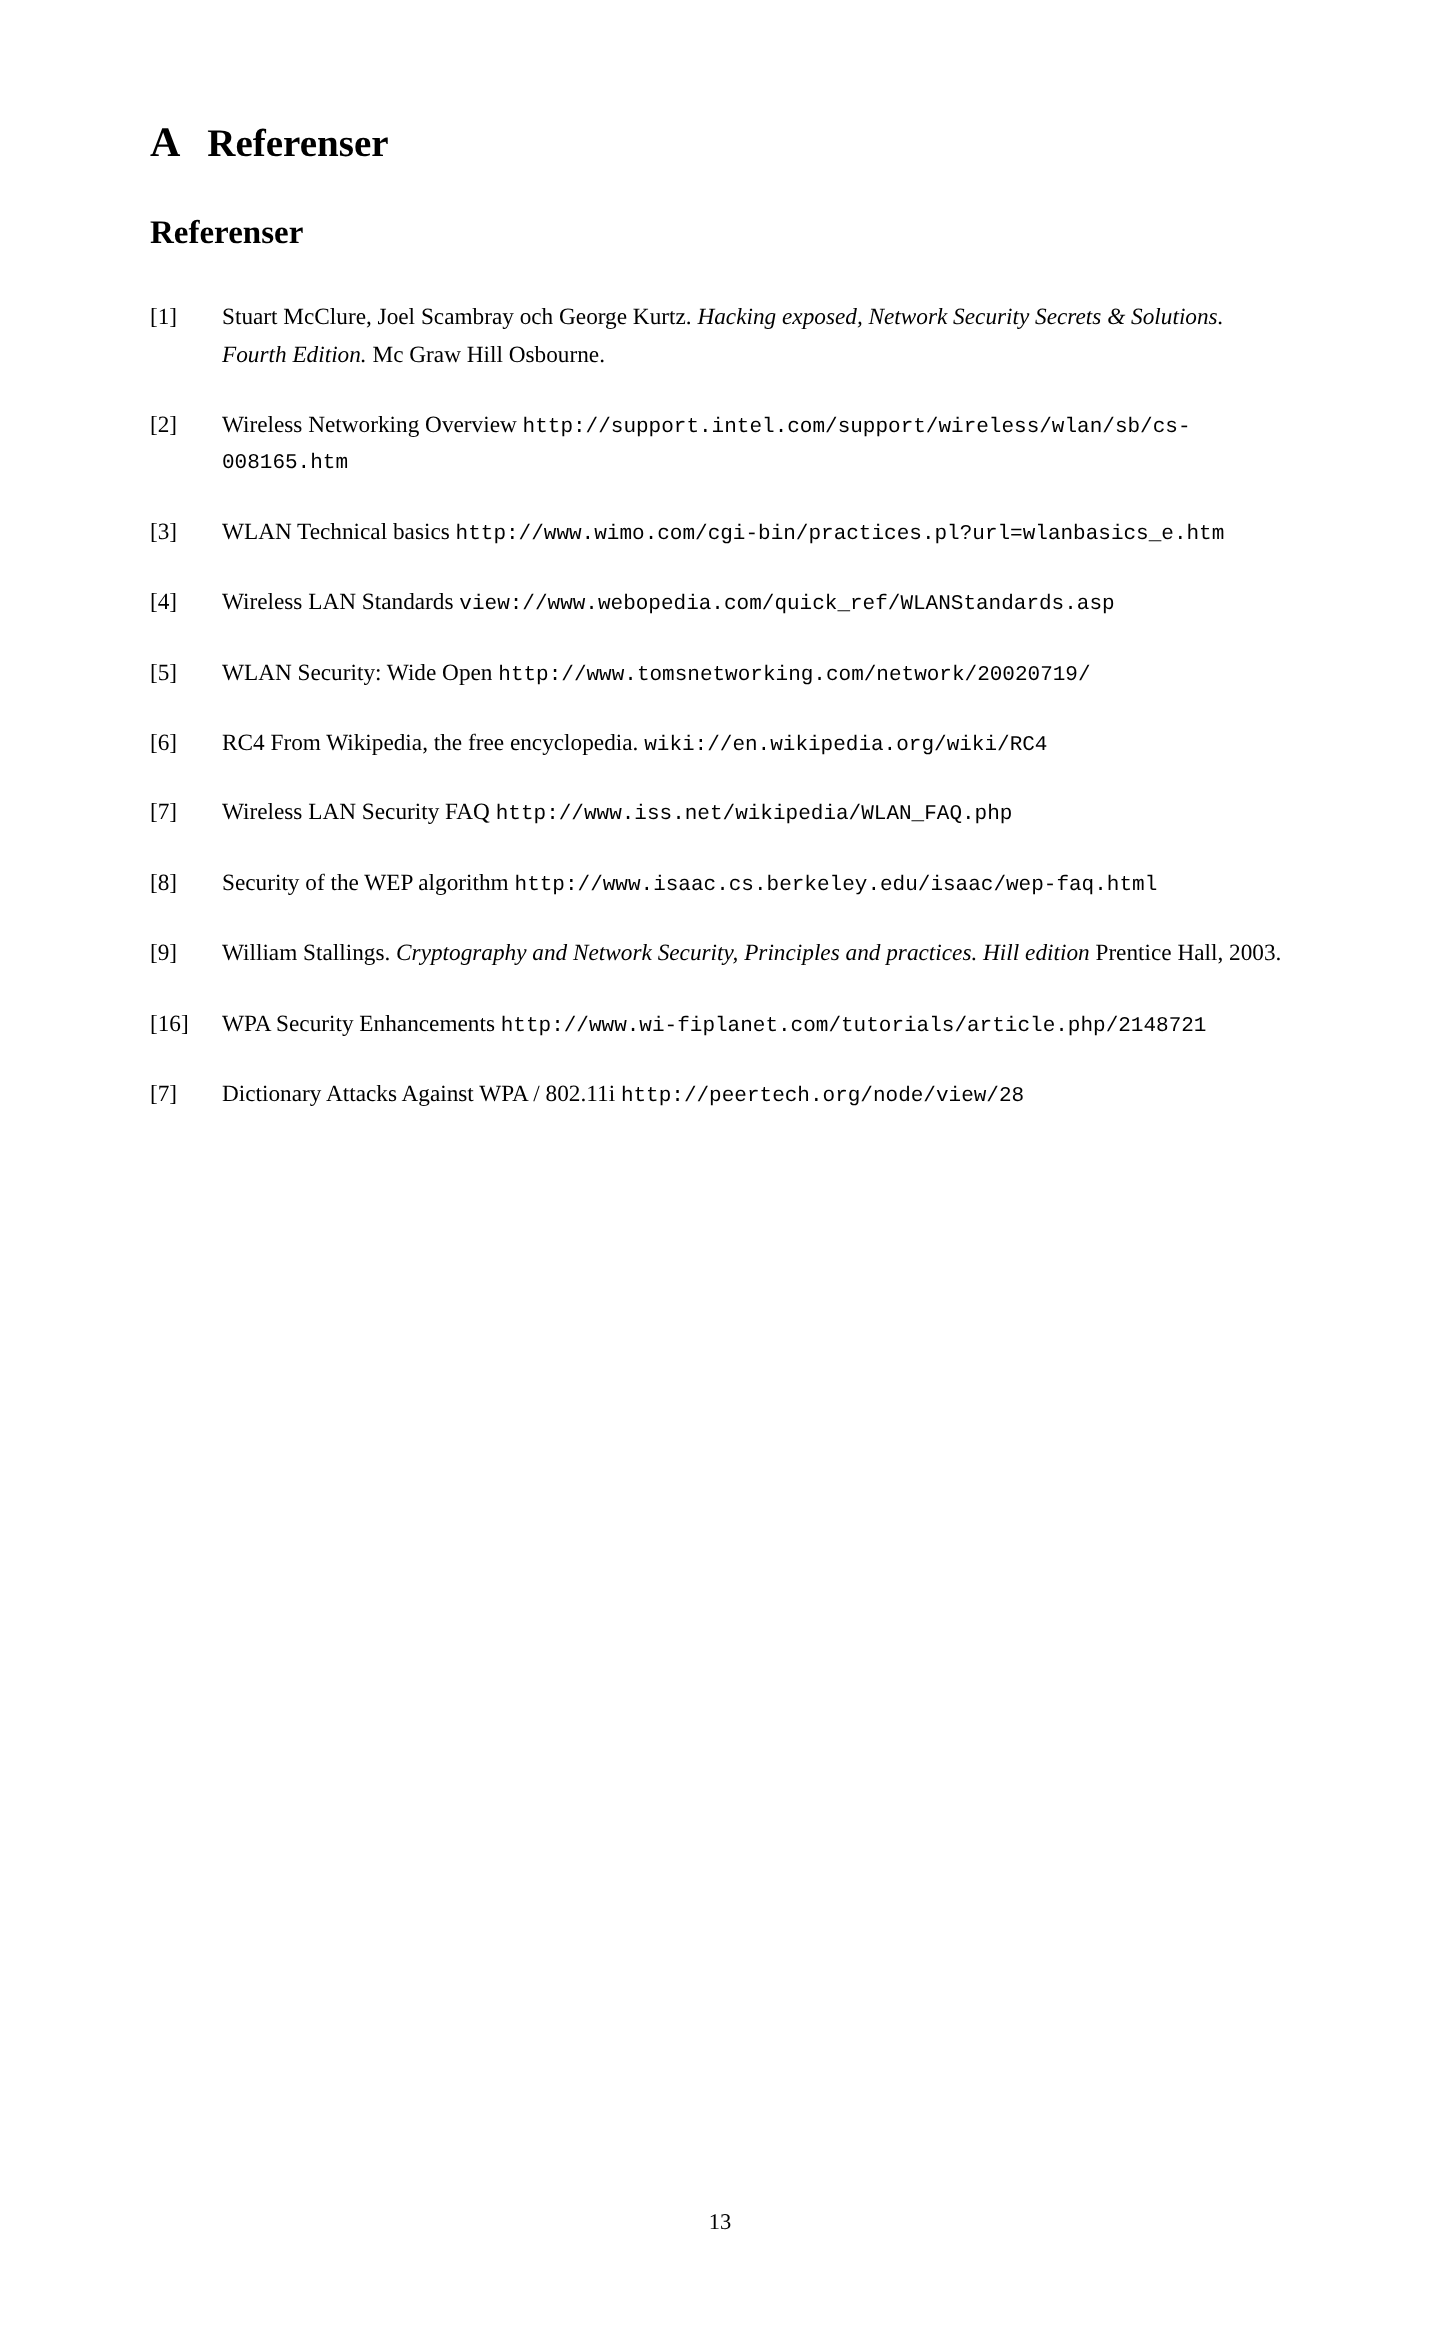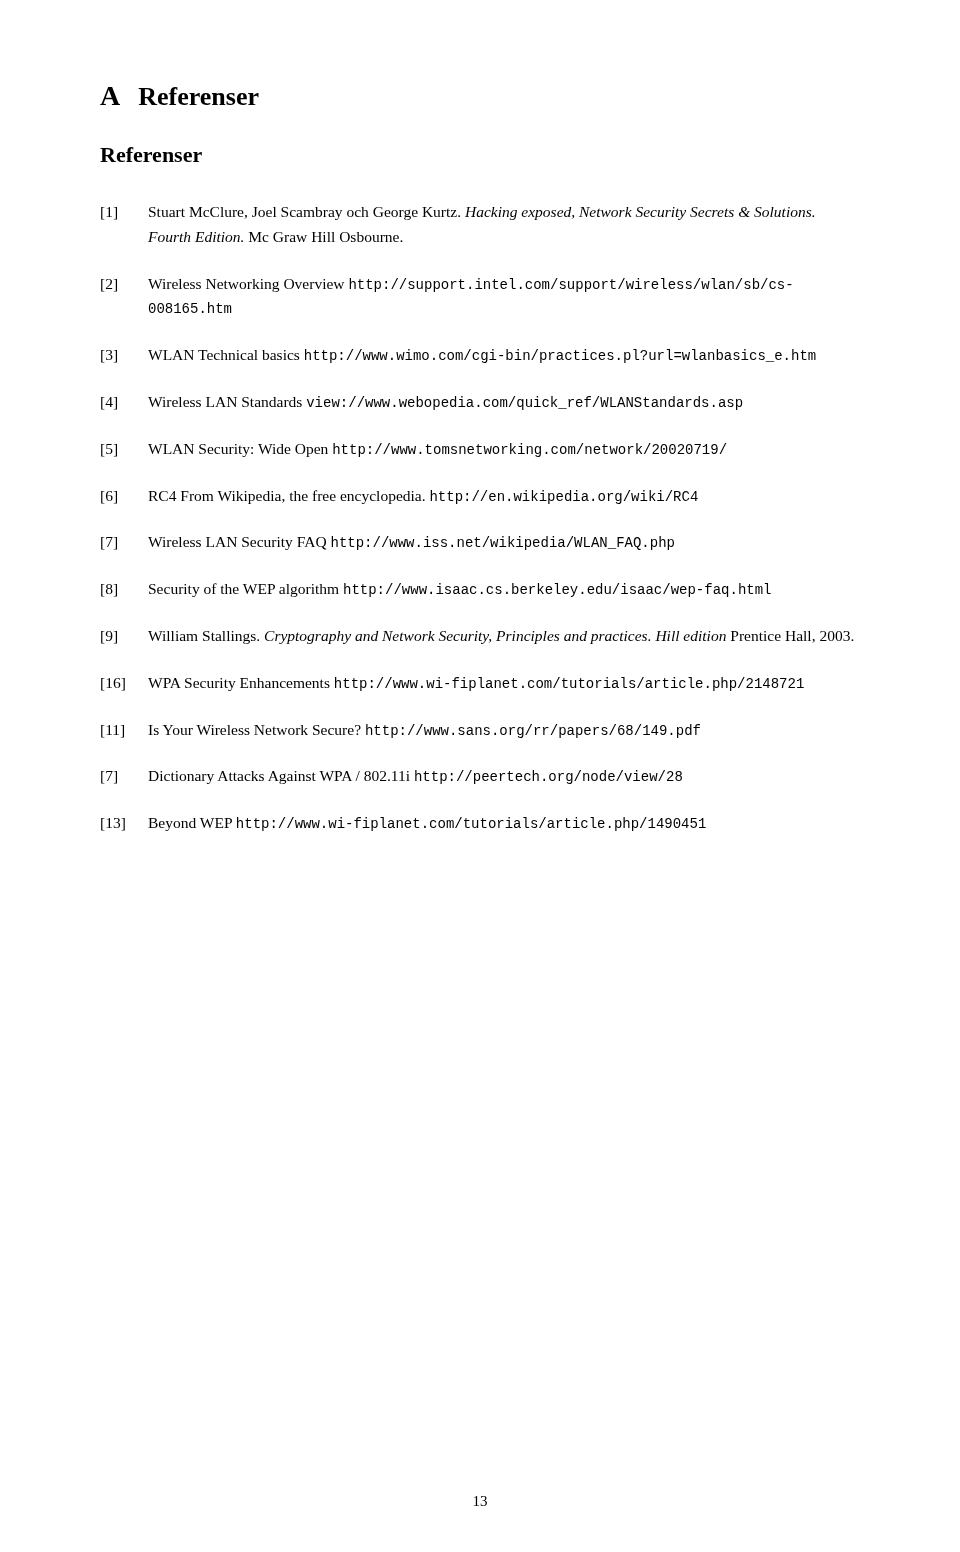--- a/index.html
+++ b/index.html
@@ -77,21 +77,21 @@
       font-style: italic;
     }
 
     .ref-content .monospace {
       font-family: 'Courier New', Courier, monospace;
       font-size: 14px;
     }
 
     .page-number {
       position: absolute;
-      bottom: 42px;
+      bottom: 61px;
       left: 50%;
       transform: translateX(-50%);
       font-size: 15px;
     }
   </style>
 </head>
 <body>
 
 <div class="page-container">
 
@@ -118,46 +118,38 @@
       <li class="reference-item">
         <span class="ref-number">[4]</span>
         <span class="ref-content">Wireless LAN Standards <span class="monospace">view://www.webopedia.com/quick_ref/WLANStandards.asp</span></span>
       </li>
       <li class="reference-item">
         <span class="ref-number">[5]</span>
         <span class="ref-content">WLAN Security: Wide Open <span class="monospace">http://www.tomsnetworking.com/network/20020719/</span></span>
       </li>
       <li class="reference-item">
         <span class="ref-number">[6]</span>
-        <span class="ref-content">RC4 From Wikipedia, the free encyclopedia. <span class="monospace">http://en.wikipedia.org/wiki/RC4</span></span>
+        <span class="ref-content">RC4 From Wikipedia, the free encyclopedia. <span class="monospace">wiki://en.wikipedia.org/wiki/RC4</span></span>
       </li>
       <li class="reference-item">
         <span class="ref-number">[7]</span>
         <span class="ref-content">Wireless LAN Security FAQ <span class="monospace">http://www.iss.net/wikipedia/WLAN_FAQ.php</span></span>
       </li>
       <li class="reference-item">
         <span class="ref-number">[8]</span>
         <span class="ref-content">Security of the WEP algorithm <span class="monospace">http://www.isaac.cs.berkeley.edu/isaac/wep-faq.html</span></span>
       </li>
       <li class="reference-item">
         <span class="ref-number">[9]</span>
         <span class="ref-content">William Stallings. <em>Cryptography and Network Security, Principles and practices. Hill edition</em> Prentice Hall, 2003.</span>
       </li>
       <li class="reference-item">
         <span class="ref-number">[16]</span>
         <span class="ref-content">WPA Security Enhancements <span class="monospace">http://www.wi-fiplanet.com/tutorials/article.php/2148721</span></span>
       </li>
       <li class="reference-item">
-        <span class="ref-number">[11]</span>
-        <span class="ref-content">Is Your Wireless Network Secure? <span class="monospace">http://www.sans.org/rr/papers/68/149.pdf</span></span>
-      </li>
-      <li class="reference-item">
         <span class="ref-number">[7]</span>
         <span class="ref-content">Dictionary Attacks Against WPA / 802.11i <span class="monospace">http://peertech.org/node/view/28</span></span>
-      </li>
-      <li class="reference-item">
-        <span class="ref-number">[13]</span>
-        <span class="ref-content">Beyond WEP <span class="monospace">http://www.wi-fiplanet.com/tutorials/article.php/1490451</span></span>
       </li>
     </ul>
 
   <div class="page-number">13</div>
 </div>
 
 </body></html>

